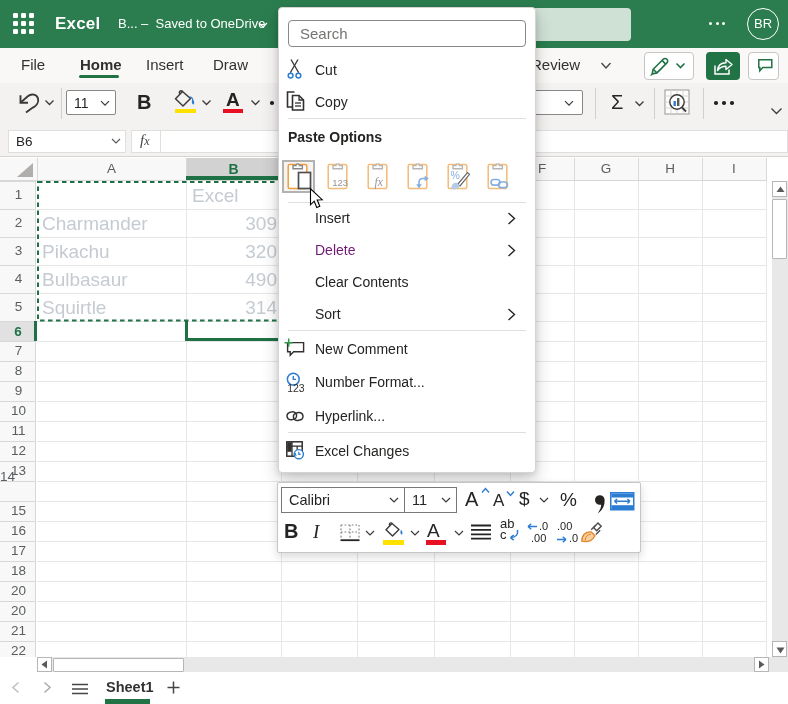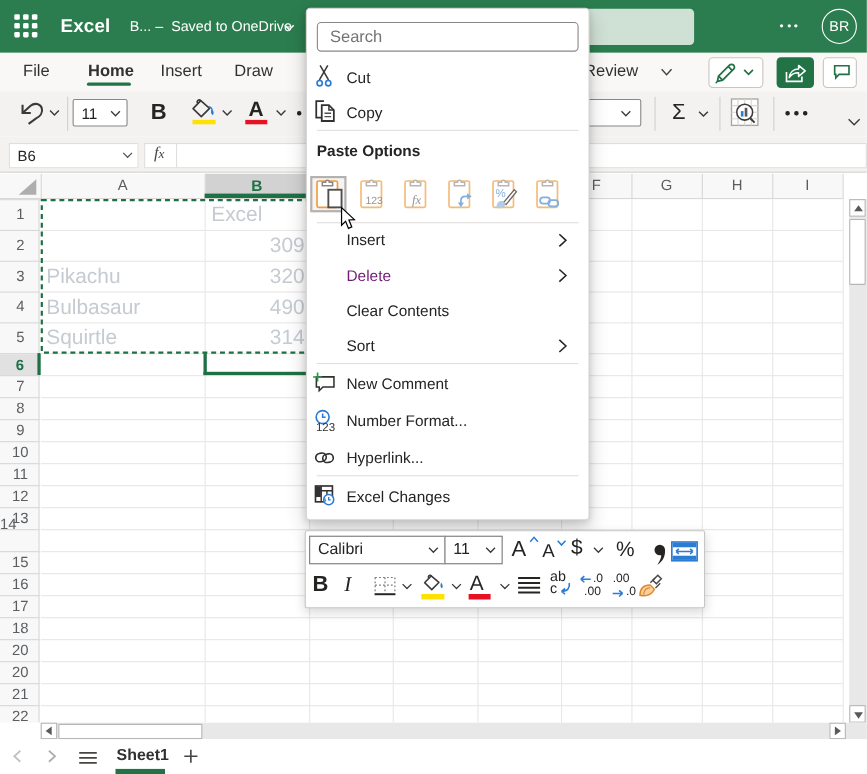--- a/index.html
+++ b/index.html
@@ -224,20 +224,21 @@
 <div class="ab" style="left:37px;top:481px;width:729px;height:1px;background:#e7e7e7"></div>
 <div class="ab" style="left:37px;top:501px;width:729px;height:1px;background:#e7e7e7"></div>
 <div class="ab" style="left:37px;top:521px;width:729px;height:1px;background:#e7e7e7"></div>
 <div class="ab" style="left:37px;top:541px;width:729px;height:1px;background:#e7e7e7"></div>
 <div class="ab" style="left:37px;top:561px;width:729px;height:1px;background:#e7e7e7"></div>
 <div class="ab" style="left:37px;top:581px;width:729px;height:1px;background:#e7e7e7"></div>
 <div class="ab" style="left:37px;top:601px;width:729px;height:1px;background:#e7e7e7"></div>
 <div class="ab" style="left:37px;top:621px;width:729px;height:1px;background:#e7e7e7"></div>
 <div class="ab" style="left:37px;top:641px;width:729px;height:1px;background:#e7e7e7"></div>
 <div class="tx" style="left:192px;top:185px;font-size:19px;color:#c5cbd1">Excel</div>
+<div class="tx" style="left:42px;top:213px;font-size:19px;color:#c5cbd1">Charmander</div>
 <div class="tx" style="left:186px;top:213px;width:91px;text-align:right;font-size:19px;color:#c5cbd1">309</div>
 <div class="tx" style="left:42px;top:241px;font-size:19px;color:#c5cbd1">Pikachu</div>
 <div class="tx" style="left:186px;top:241px;width:91px;text-align:right;font-size:19px;color:#c5cbd1">320</div>
 <div class="tx" style="left:42px;top:269px;font-size:19px;color:#c5cbd1">Bulbasaur</div>
 <div class="tx" style="left:186px;top:269px;width:91px;text-align:right;font-size:19px;color:#c5cbd1">490</div>
 <div class="tx" style="left:42px;top:297px;font-size:19px;color:#c5cbd1">Squirtle</div>
 <div class="tx" style="left:186px;top:297px;width:91px;text-align:right;font-size:19px;color:#c5cbd1">314</div>
 <svg style="left:0;top:0" width="788" height="704">
       <rect x="38" y="182" width="242" height="138.5" fill="none" stroke="#1e7145" stroke-width="2" stroke-dasharray="4.5 3.5"></rect>
     </svg>

